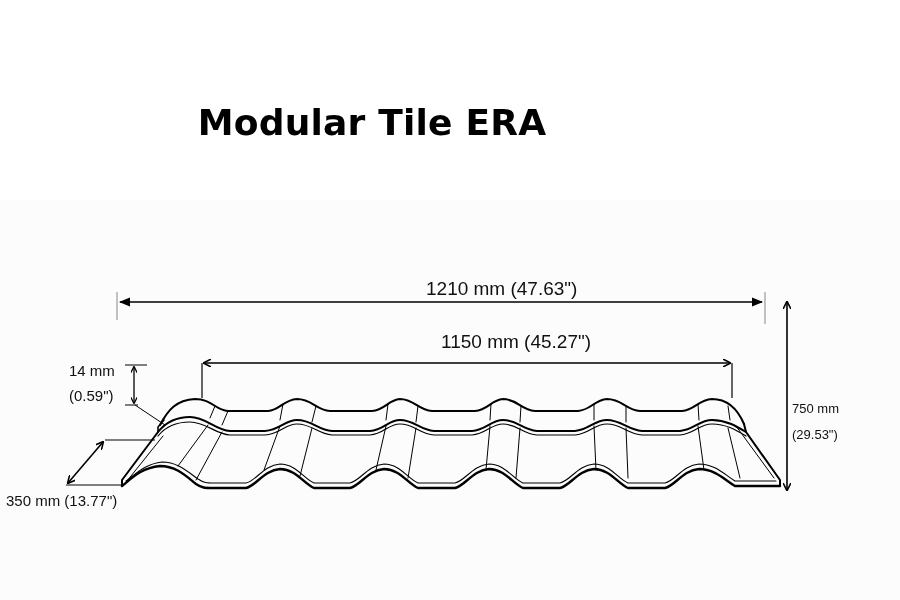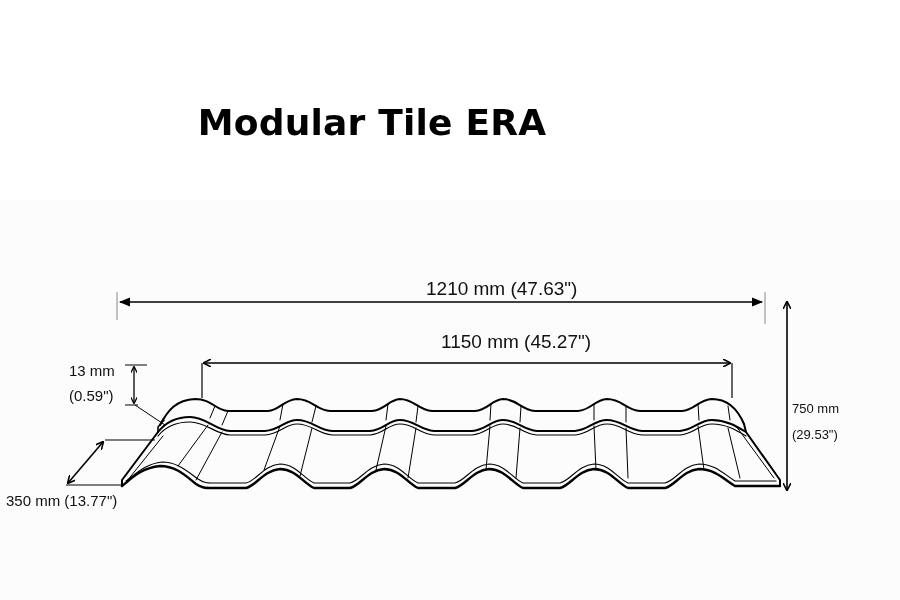--- a/index.html
+++ b/index.html
@@ -106,15 +106,15 @@
       <line x1="698" y1="426" x2="704" y2="470"></line>
         <line x1="728" y1="428" x2="740" y2="478"></line>
     </g>
   </g>
 </svg>
 
 <div class="lbl lbl-big" style="left:426px; top:278px;">1210 mm (47.63")</div>
 <div class="lbl lbl-big" style="left:441px; top:331px;">1150 mm (45.27")</div>
 <div class="lbl lbl-sm" style="left:792px; top:373px;">750 mm</div>
 <div class="lbl lbl-sm" style="left:792px; top:399px;">(29.53")</div>
-<div class="lbl lbl-mid" style="left:69px; top:362px;">13 mm</div>
+<div class="lbl lbl-mid" style="left:69px; top:362px;">14 mm</div>
 <div class="lbl lbl-mid" style="left:69px; top:387px;">(0.59")</div>
 <div class="lbl lbl-mid" style="left:6px; top:492px;">350 mm (13.77")</div>
 
 </body></html>

